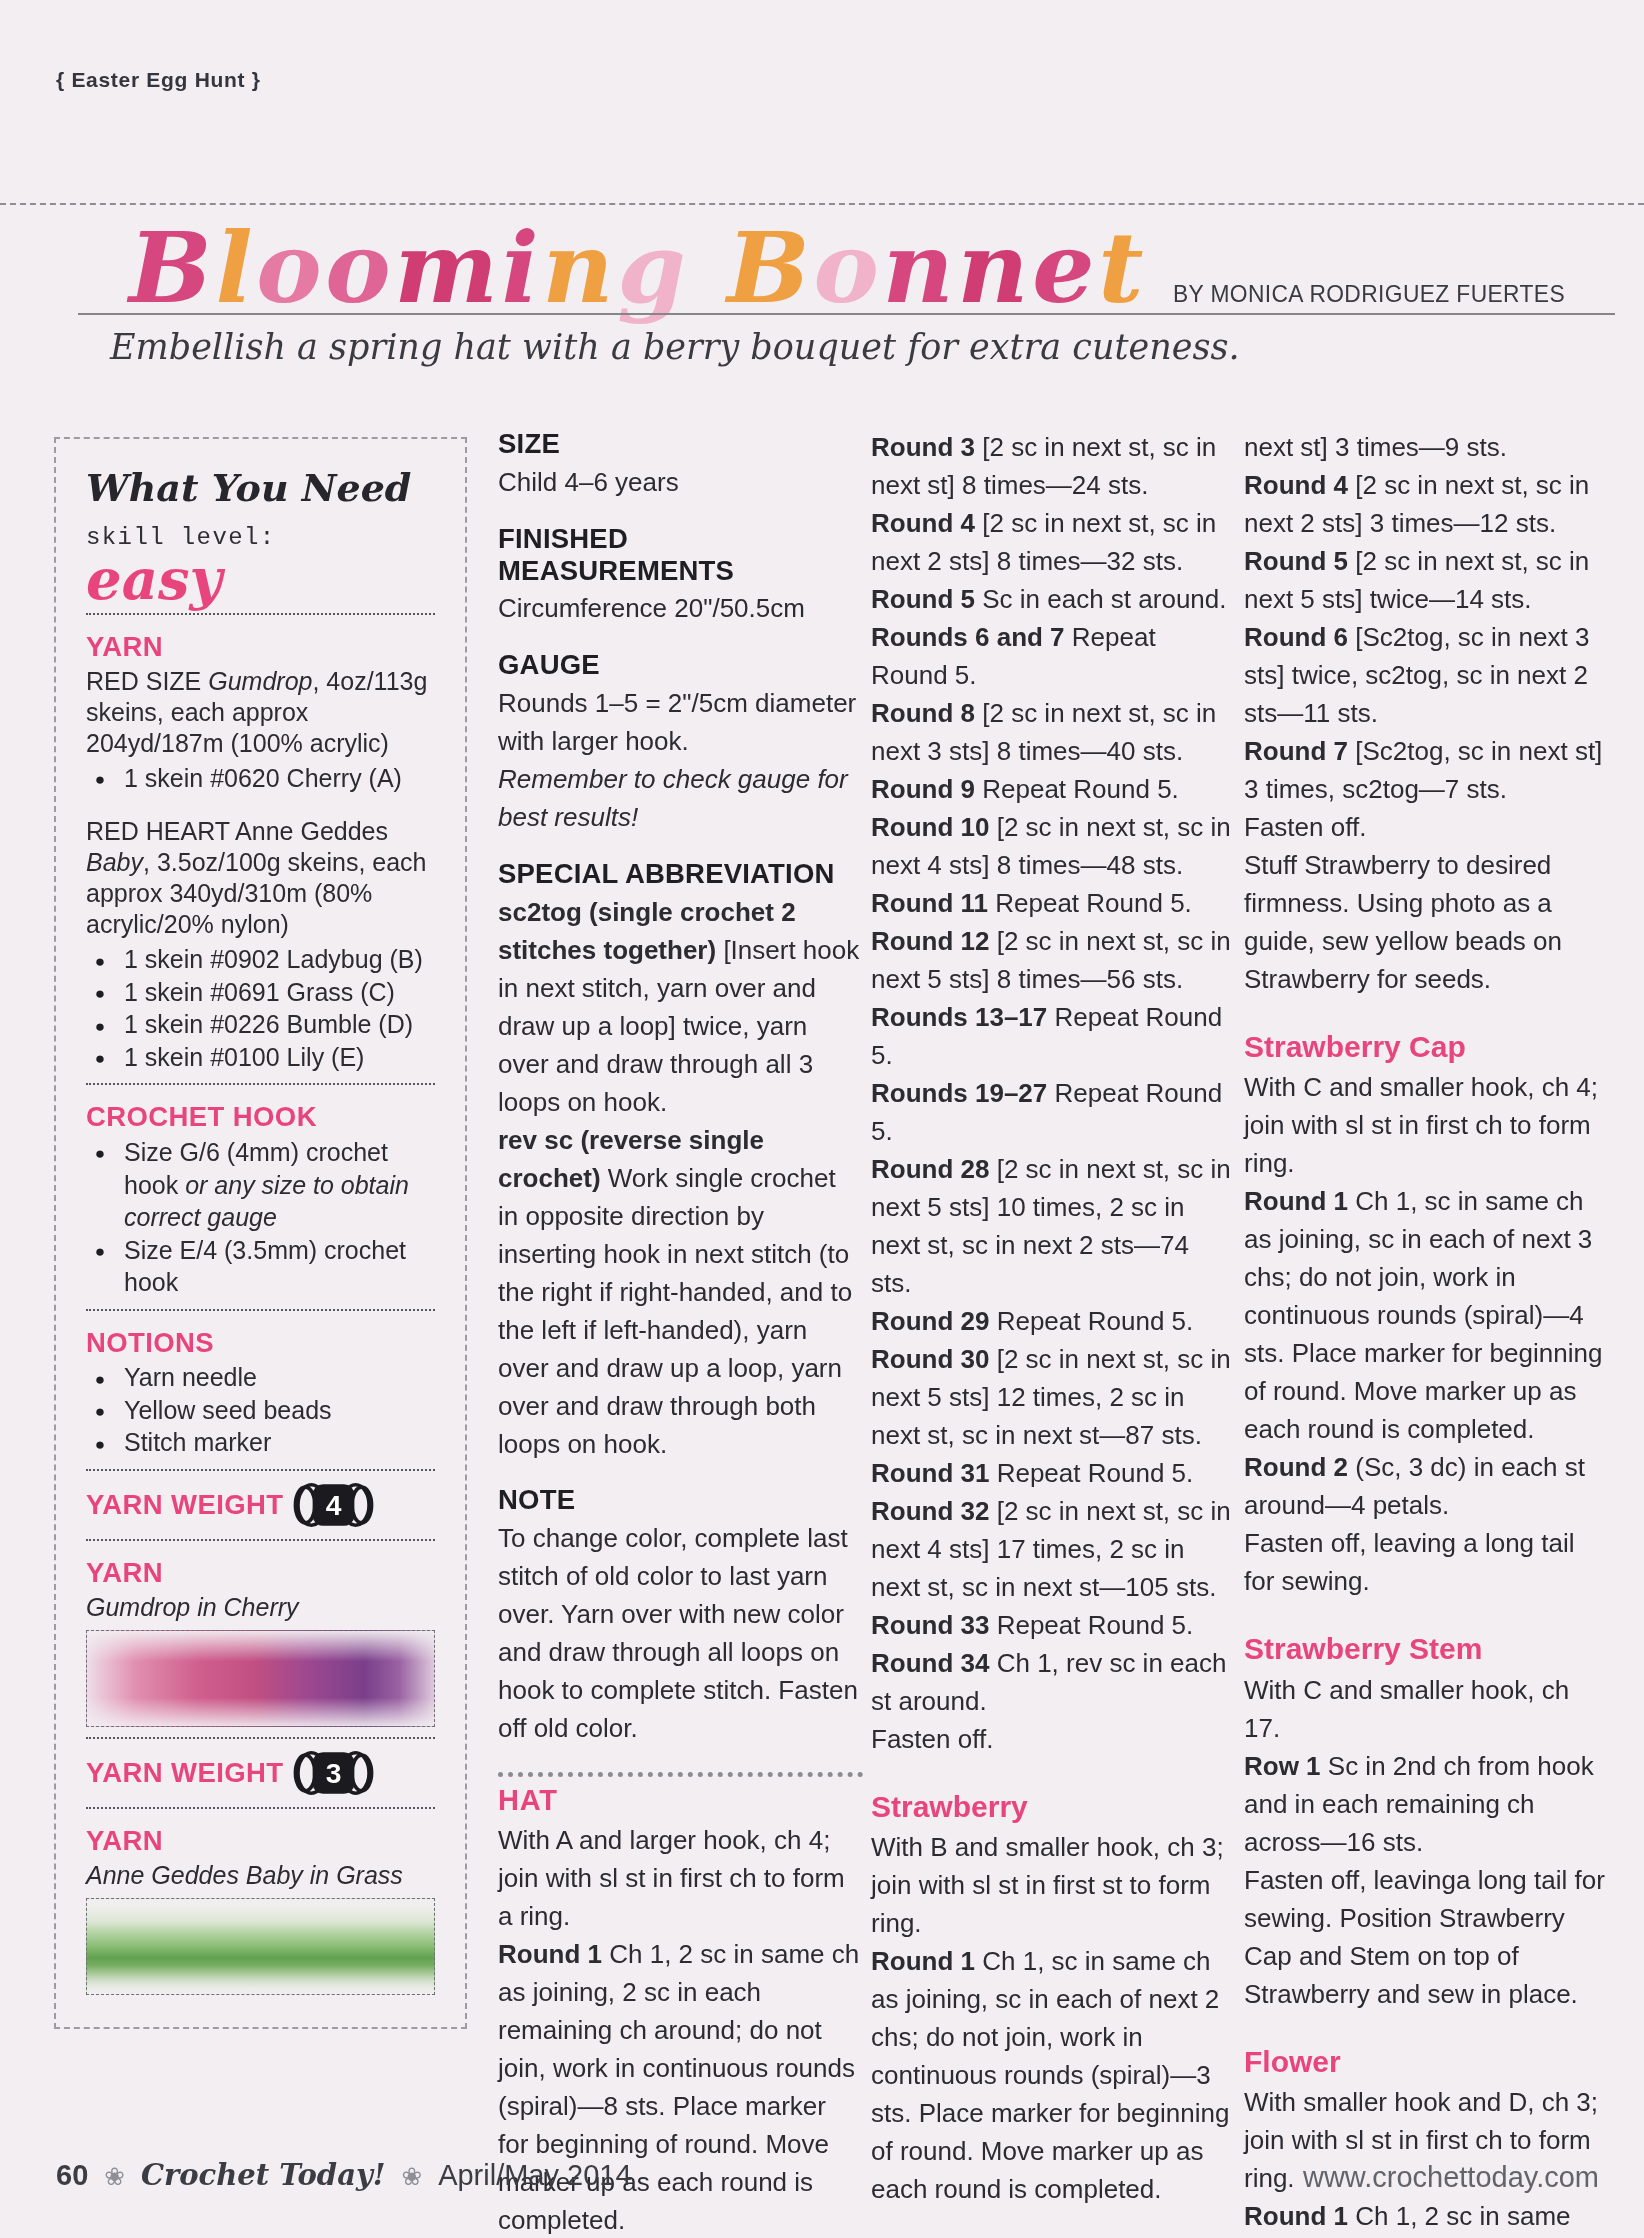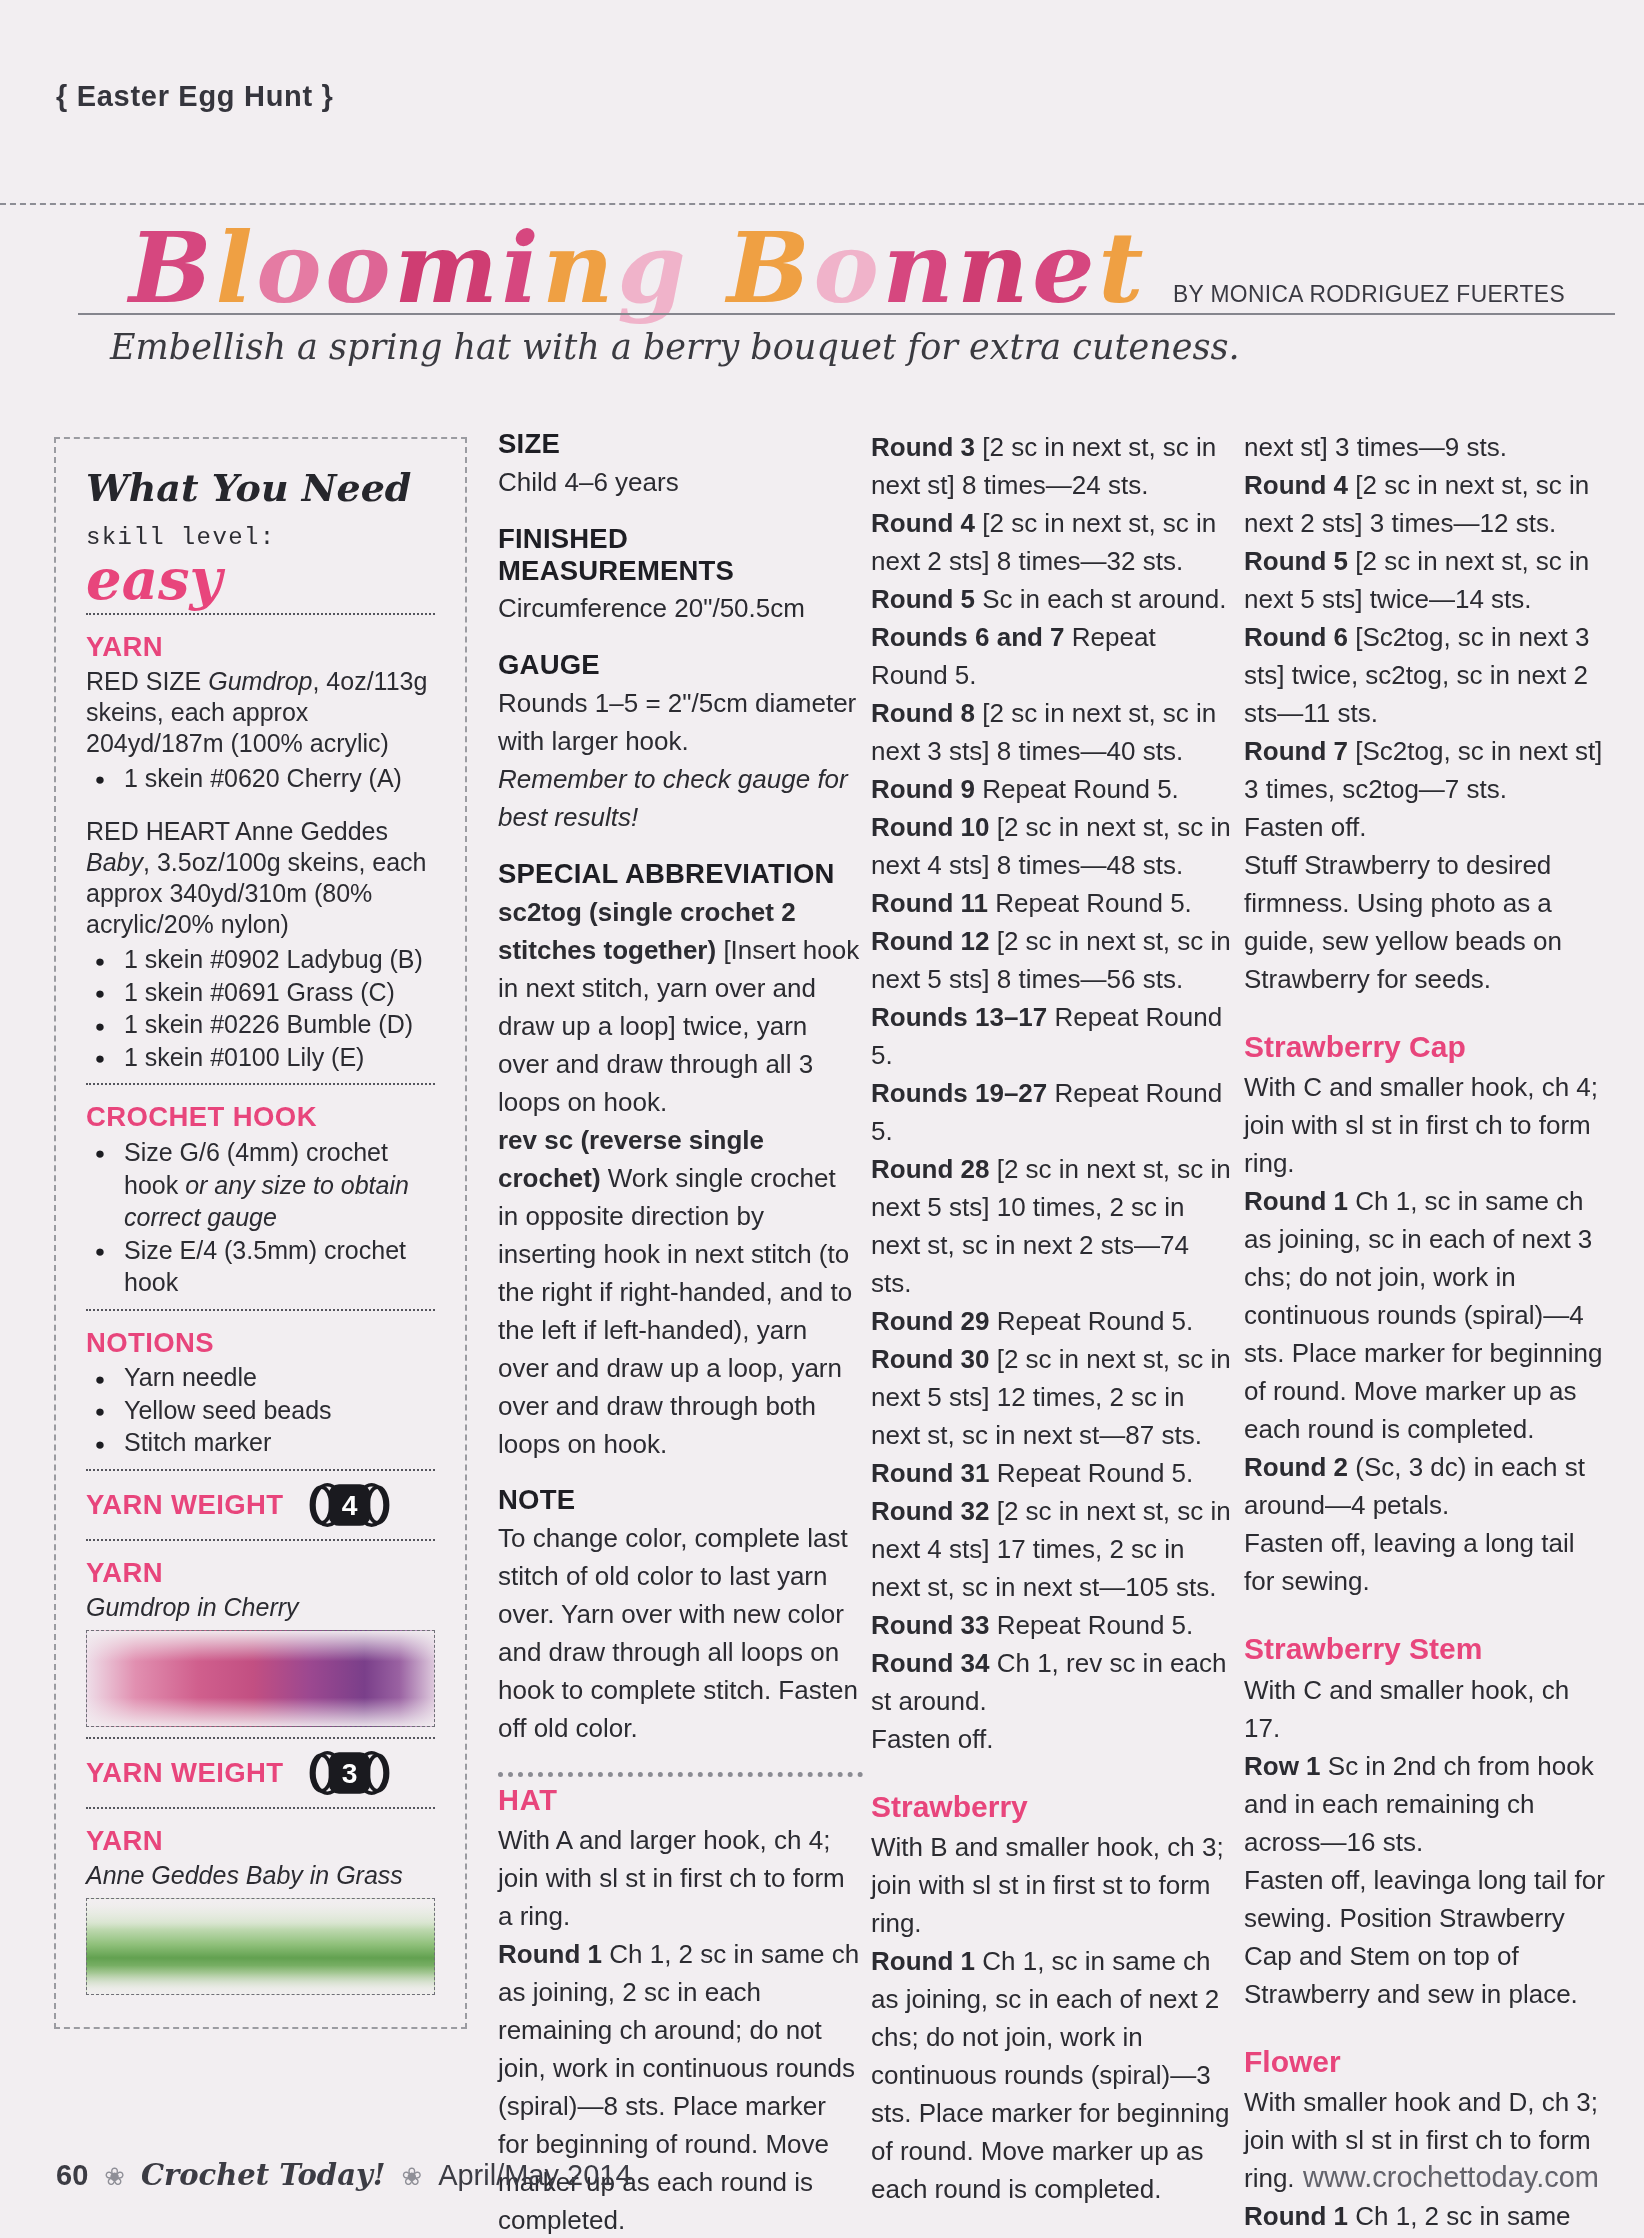--- a/index.html
+++ b/index.html
@@ -1,41 +1,41 @@
 <!DOCTYPE html>
 <html style="font-size:11.6px"><head>
 <meta charset="utf-8">
 <style>
   html,body{margin:0;padding:0;}
   body{
     width:1644px;height:2239px;position:relative;overflow:hidden;
     background:#f2eef1;color:#2b2b31;
     font-family:"Liberation Sans",sans-serif;
   }
-  .tag{position:absolute;left:56px;top:80px;font-size:29px;font-weight:bold;color:#35353d;letter-spacing:0.7px;}
+  .tag{position:absolute;left:56px;top:68px;font-size:21px;font-weight:bold;color:#35353d;letter-spacing:0.7px;}
   .toprule{position:absolute;left:0;right:0;top:203px;border-top:2.9px dashed #8d8d95;}
   .titlerow{position:absolute;left:129px;top:217px;display:flex;align-items:baseline;white-space:nowrap;}
   .title{margin:0;font-family:"DejaVu Serif",serif;font-style:italic;font-weight:bold;font-size:98px;line-height:1.05;letter-spacing:3.6px;}
   .byline{font-size:24px;font-weight:500;color:#3a3a42;margin-left:26px;letter-spacing:0.4px;transform:scaleX(.95);transform-origin:left bottom;}
   .titlerule{position:absolute;left:78px;right:29px;top:313px;border-top:2.9px solid #85858d;}
   .subtitle{position:absolute;left:110px;top:327px;font-family:"DejaVu Serif",serif;font-style:italic;font-size:35px;color:#3a3a40;}
 
   
   .sidebar{position:absolute;left:54px;top:437px;width:413px;border:2.2px dashed #9b9ba1;box-sizing:border-box;padding:26px 30px 29px;}
   .wyn{font-family:"DejaVu Serif",serif;font-style:italic;font-weight:bold;font-size:38px;color:#26262c;margin:0 0 14.4px;}
   .skill{font-family:"Liberation Mono","DejaVu Sans Mono",monospace;font-size:24px;letter-spacing:1.4px;color:#2e2e34;margin-bottom:4.3px;}
   .easy{font-family:"DejaVu Serif",serif;font-style:italic;font-weight:bold;font-size:56px;color:#e8457c;line-height:.85;margin-bottom:7.2px;}
   .shr{border-top:2.2px dotted #55555d;margin:10px 0;}
   .sidebar .ph{font-size:27.5px;font-weight:bold;color:#e8457c;margin:16px 0 2.9px;letter-spacing:0.4px;}
   .sidebar .bp{font-size:25px;line-height:31px;margin:0;}
   .sidebar .bp.mt{margin-top:21.7px;}
   .blist{list-style:none;margin:2.9px 0 0;padding:0;}
   .blist li{position:relative;padding-left:38px;font-size:25px;line-height:32.5px;}
   .blist li::before{content:"●";position:absolute;left:8.7px;top:1.4px;font-size:17.3px;color:#1d1d22;}
-  .wrow{display:flex;align-items:center;gap:26px;margin:4.3px 0 1.4px;}
+  .wrow{display:flex;align-items:center;gap:10px;margin:4.3px 0 1.4px;}
   .wrow .ph{margin:0;}
   .swatch{position:relative;height:95px;margin:7.2px 0 2.9px;border:1.4px dashed #6f6f77;}
   .swatch::before{content:"";position:absolute;inset:0;background:linear-gradient(180deg,rgba(242,238,241,.95) 0%,rgba(242,238,241,0) 32%,rgba(242,238,241,0) 70%,rgba(242,238,241,.9) 100%);}
 
   
   .col{position:absolute;top:428px;width:365px;}
   #col1{left:498px;}
   #col2{left:871px;}
   #col3{left:1244px;width:361px;}
   .col .h{font-size:27.5px;font-weight:bold;color:#1e1e24;margin:21.7px 0 2.9px;letter-spacing:0.2px;}

